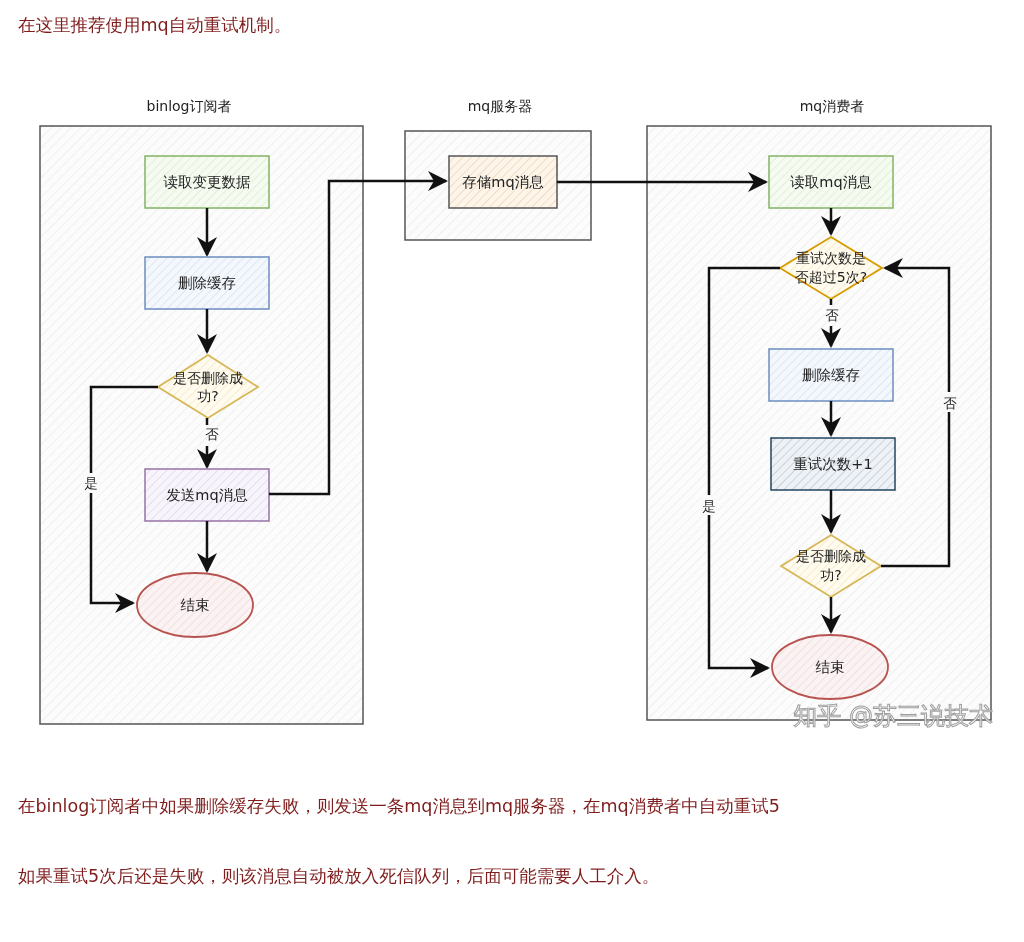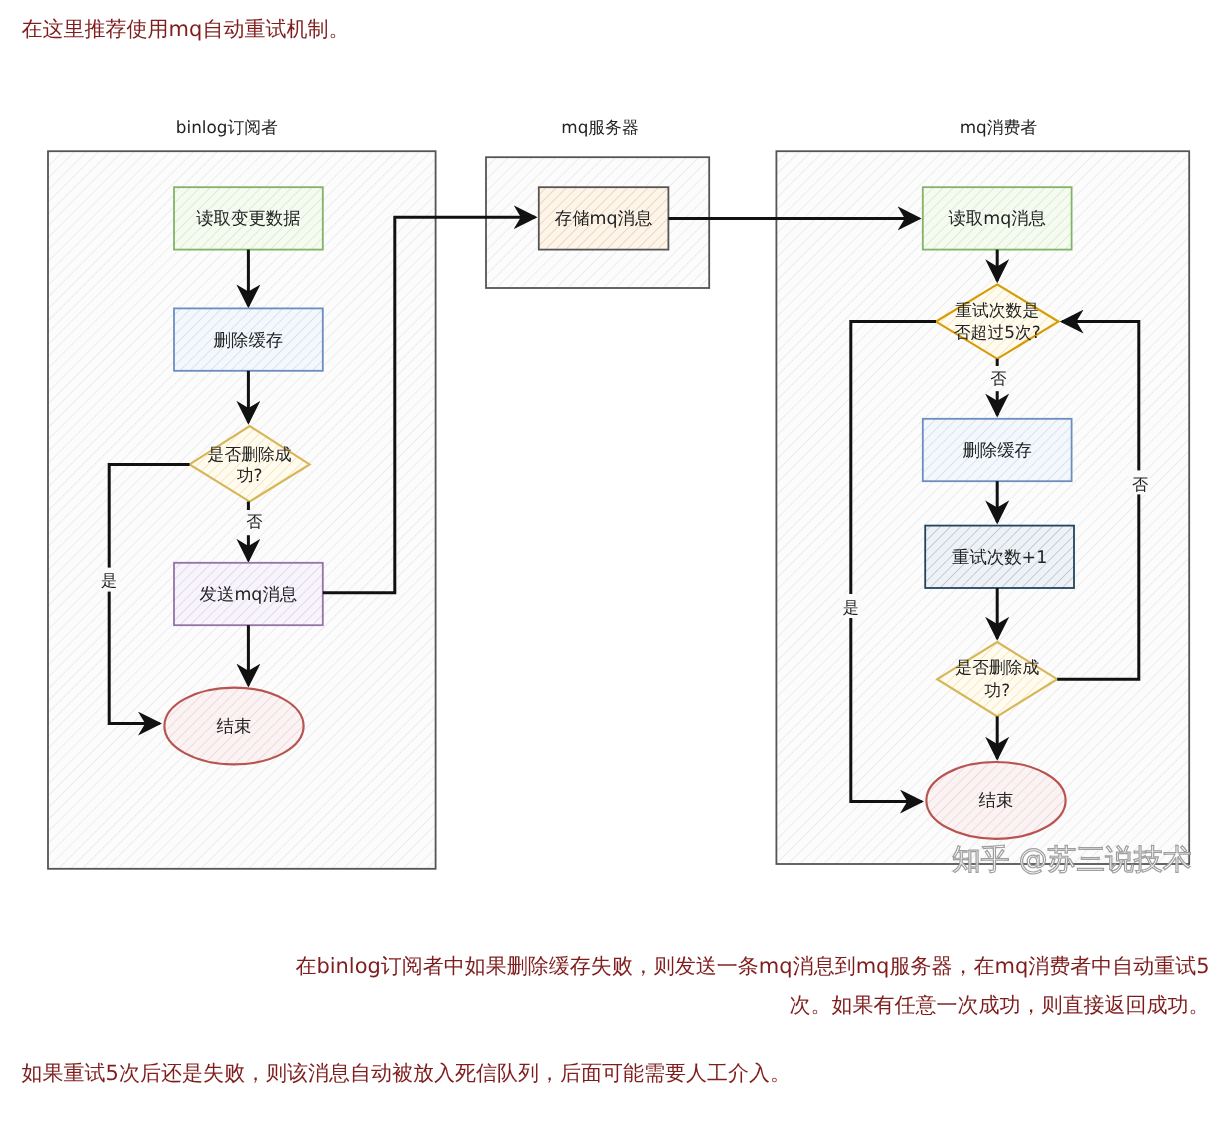--- a/index.html
+++ b/index.html
@@ -1,21 +1,21 @@
 <!DOCTYPE html>
 <html><head>
 <meta charset="utf-8">
 <style>
   html, body { margin:0; padding:0; background:#ffffff; }
   body { width:1024px; height:942px; position:relative; overflow:hidden;
          font-family:"DejaVu Sans","Liberation Sans",sans-serif; color:#1a1a1a; }
   .para { position:absolute; left:18px; font-size:17.5px; line-height:32px; color:#7f1d1d; margin:0; width:990px; }
   #p-intro { top:9px; }
-  #p-body1 { top:790px;text-align:right; }
-  #p-body2 { top:879px; }
+  #p-body1 { top:790px; }
+  #p-body2 { top:860px; }
   #diagram { position:absolute; left:0; top:0; }
   .lbl { font-family:"DejaVu Sans","Liberation Sans",sans-serif; fill:#222; }
   .wm { font-family:"DejaVu Sans","Liberation Sans",sans-serif; fill:#ffffff; stroke:#9a9a9a; stroke-width:1; opacity:.95; }
 </style>
 </head>
 <body>
 
 <p class="para" id="p-intro">在这里推荐使用mq自动重试机制。</p>
 
 <svg id="diagram" width="1024" height="760" viewBox="0 0 1024 760">
@@ -155,15 +155,14 @@
 
   <polyline points="881,566 949,566 949,268 885,268" fill="none" stroke="#111" stroke-width="2.5" marker-end="url(#arr)"></polyline>
   <rect x="940" y="392" width="18" height="20" fill="#fafafa"></rect>
   <text class="lbl" x="950" y="408" font-size="13.5" text-anchor="middle">否</text>
 
   <text class="wm" x="993" y="724" font-size="24" text-anchor="end">知乎 @苏三说技术</text>
 </svg>
 
 <p class="para" id="p-body1">
   <span>在binlog订阅者中如果删除缓存失败，则发送一条mq消息到mq服务器，在mq消费者中自动重试5</span><br>
-  <span>次。如果有任意一次成功，则直接返回成功。</span>
 </p>
 <p class="para" id="p-body2">如果重试5次后还是失败，则该消息自动被放入死信队列，后面可能需要人工介入。</p>
 
 </body></html>

